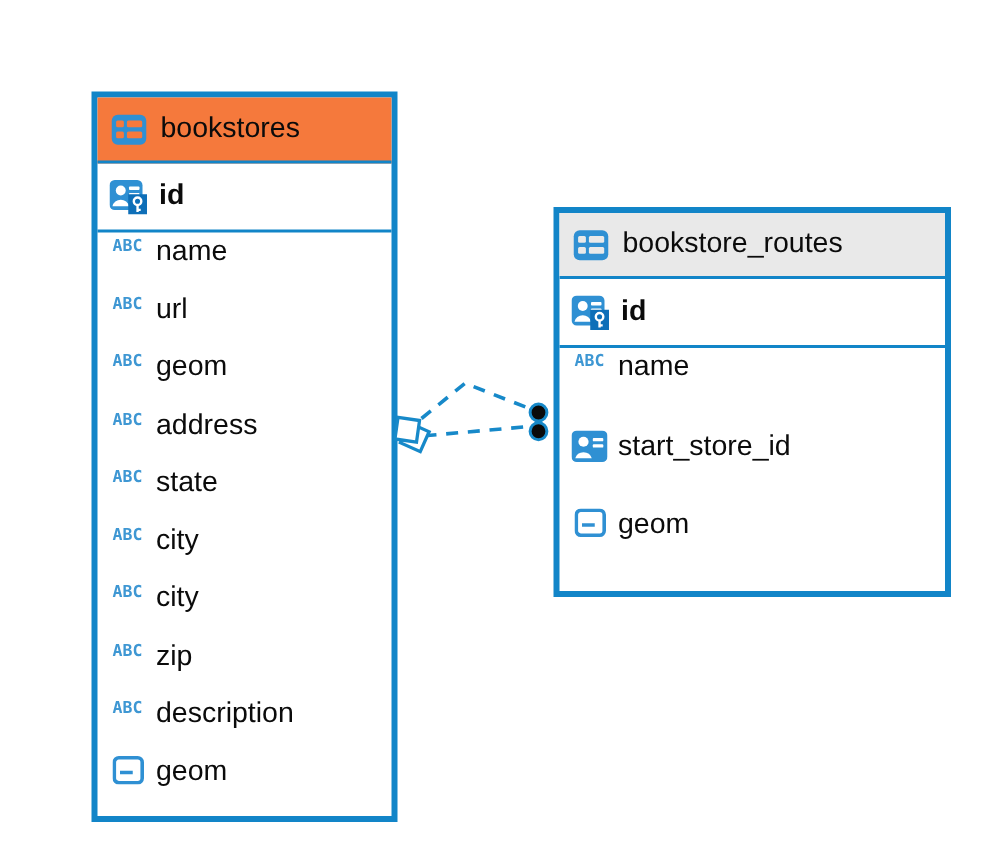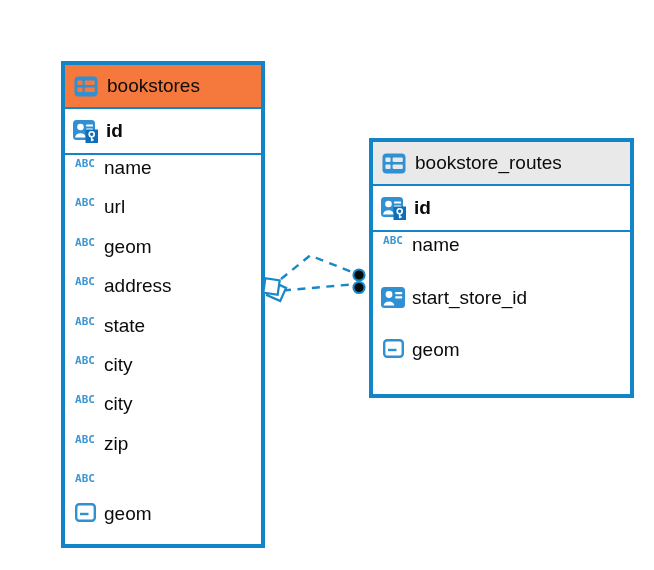--- a/index.html
+++ b/index.html
@@ -142,20 +142,21 @@
     <div class="row">
       <span class="ic">
           <span class="ic-abc">ABC</span>
         </span>
       <span class="lbl">zip</span>
     </div>
     <div class="row">
       <span class="ic">
           <span class="ic-abc">ABC</span>
         </span>
+      <span class="lbl">description</span>
     </div>
     <div class="row">
       <span class="ic">
         <svg width="21" height="19" viewBox="0 0 21 19">
           <rect x="1.2" y="1.2" width="18.6" height="16.6" rx="3" fill="none" stroke="#2F90D3" stroke-width="2.4"></rect>
           <line x1="5" y1="11" x2="13.5" y2="11" stroke="#2F90D3" stroke-width="2.4"></line>
         </svg>
       </span>
       <span class="lbl">geom</span>
     </div>

